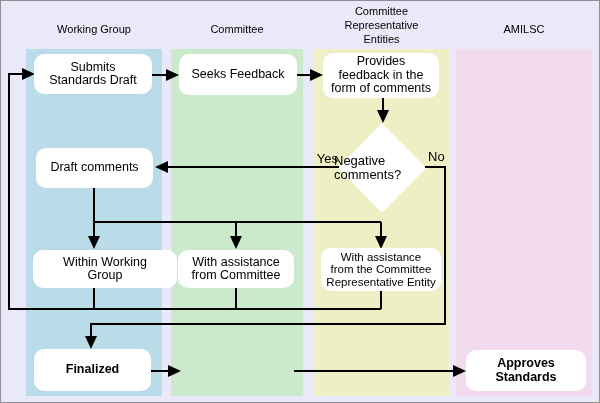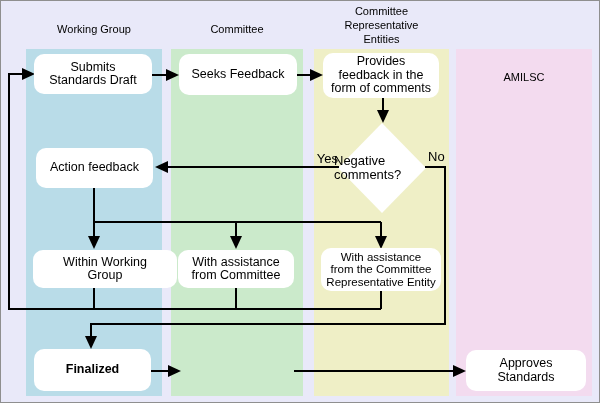--- a/index.html
+++ b/index.html
@@ -37,21 +37,21 @@
   <div class="lane" style="left: 25px; width: 136px; background: rgb(185, 220, 232);"></div>
   <div class="lane" style="left: 170px; width: 132px; background: rgb(203, 234, 203);"></div>
   <div class="lane" style="left: 313px; width: 135px; background: rgb(239, 239, 198);"></div>
   <div class="lane" style="left: 455px; width: 136px; background: rgb(243, 219, 239);"></div>
 
   <div class="lane-title" style="left:25px;width:136px;top:21px;">Working Group</div>
   <div class="lane-title" style="left:170px;width:132px;top:21px;">Committee</div>
   <div class="lane-title" style="left:313px;width:135px;top:3px;">Committee
 Representative
 Entities</div>
-  <div class="lane-title" style="left:455px;width:136px;top:21px;margin-top:48px;">AMILSC</div>
+  <div class="lane-title" style="left:455px;width:136px;top:21px;">AMILSC</div>
 
   <svg class="wires" width="598" height="401" viewBox="0 0 598 401">
 
     <path class="wire" d="M380,308 L8,308 L8,73 L22,73"></path>
     <polygon class="head" points="34,73 21,67 21,79"></polygon>
 
     <path class="wire" d="M93,287 L93,308"></path>
     <path class="wire" d="M235,287 L235,308"></path>
     <path class="wire" d="M380,290 L380,308"></path>
 
@@ -85,32 +85,32 @@
     <polygon class="head" points="465,370 452,364 452,376"></polygon>
   </svg>
 
   <div class="node" style="left:33px;top:53px;width:118px;height:40px;">Submits
 Standards Draft</div>
   <div class="node" style="left:178px;top:53px;width:118px;height:41px;">Seeks Feedback</div>
   <div class="node" style="left:322px;top:52px;width:116px;height:45px;">Provides
 feedback in the
 form of comments</div>
 
-  <div class="node" style="left:35px;top:147px;width:117px;height:40px;">Action feedback</div>
+  <div class="node" style="left:35px;top:147px;width:117px;height:40px;">Draft comments</div>
 
   <div class="node" style="left:32px;top:249px;width:144px;height:38px;">Within Working
 Group</div>
   <div class="node" style="left:177px;top:249px;width:116px;height:38px;">With assistance
 from Committee</div>
   <div class="node small" style="left:320px;top:247px;width:120px;height:43px;">With assistance
 from the Committee
 Representative Entity</div>
 
   <div class="node" style="left:33px;top:348px;width:117px;height:42px;font-weight:bold;">Finalized</div>
-  <div class="node" style="left:465px;top:349px;width:120px;height:41px;">Approves
+  <div class="node" style="left:465px;top:349px;width:120px;height:41px;font-weight:bold;">Approves
 Standards</div>
 
   <div class="decision-label" style="left:333px;top:153px;width:96px;">Negative
 comments?</div>
   <div class="edge-label" style="left:307px;top:151px;width:30px;text-align:right;">Yes</div>
   <div class="edge-label" style="left:427px;top:149px;width:26px;">No</div>
 
 </div>
 
 </body></html>

